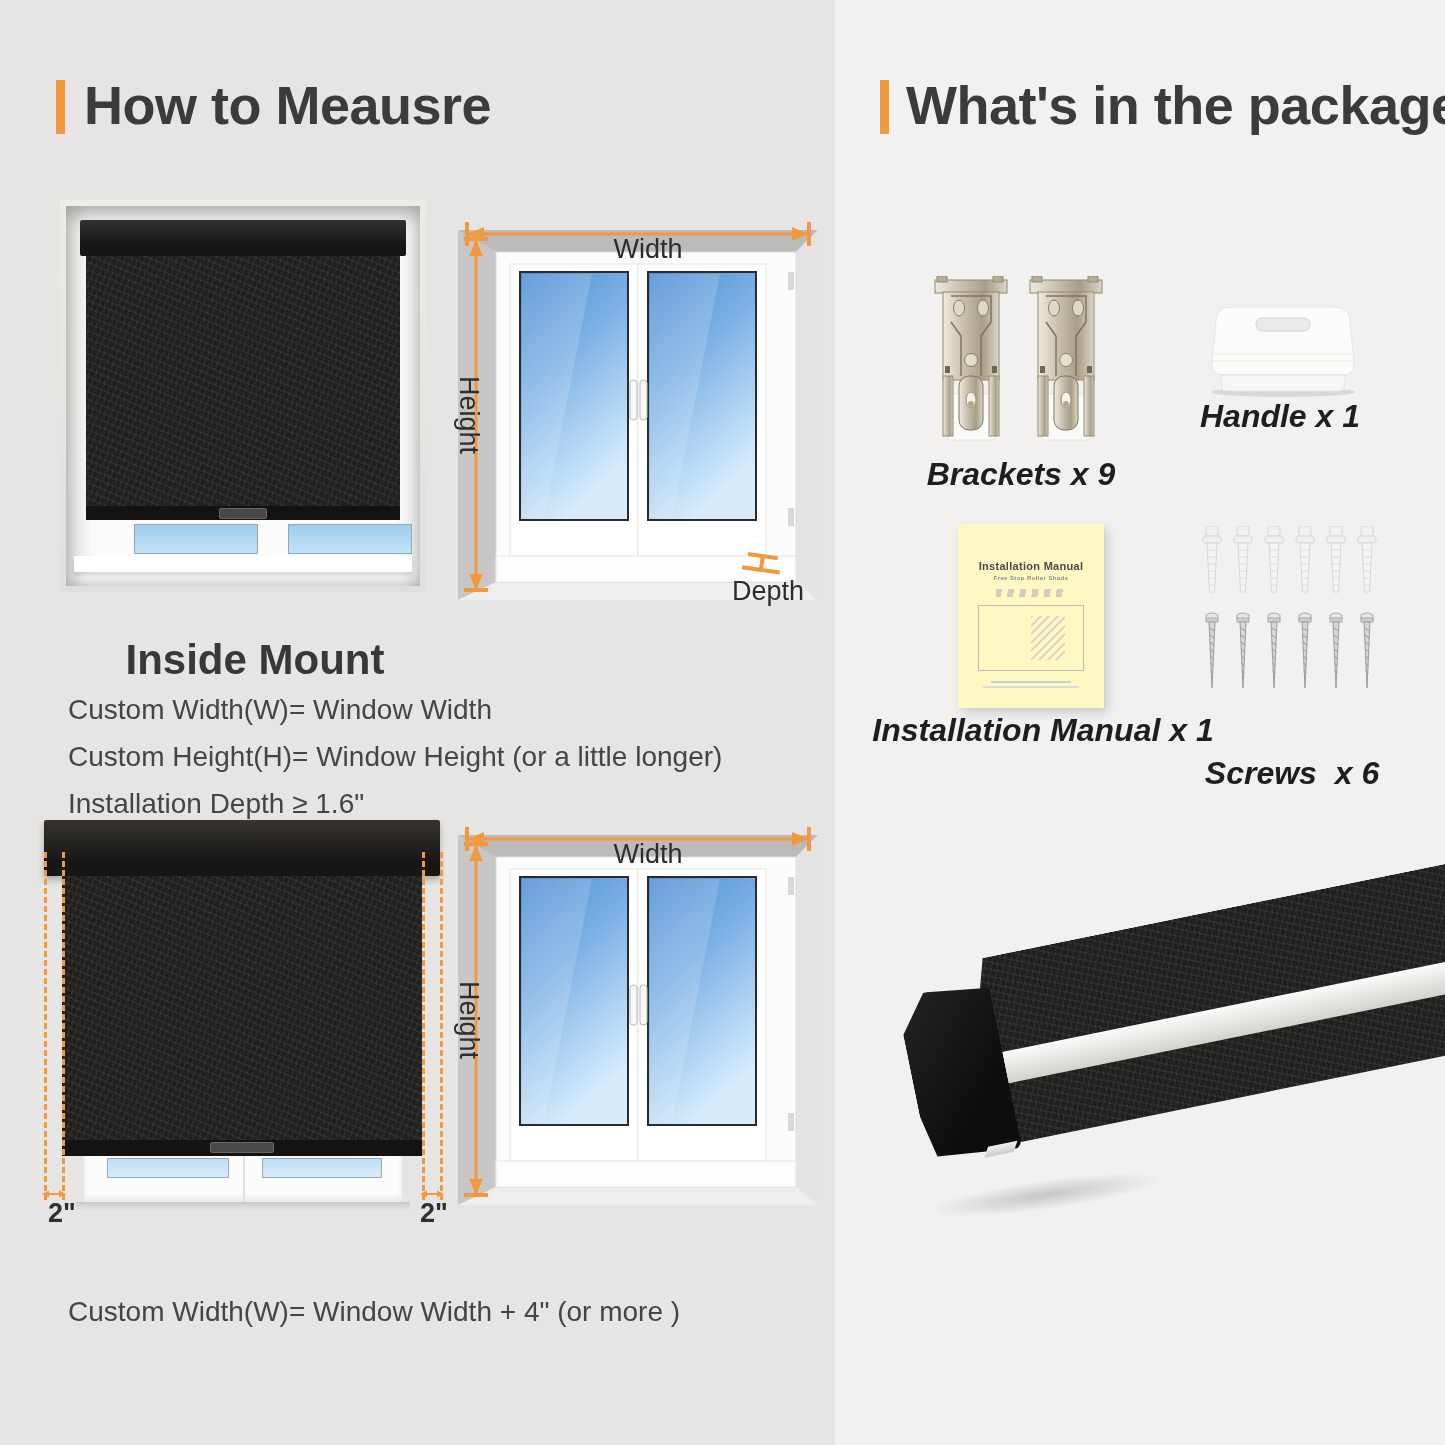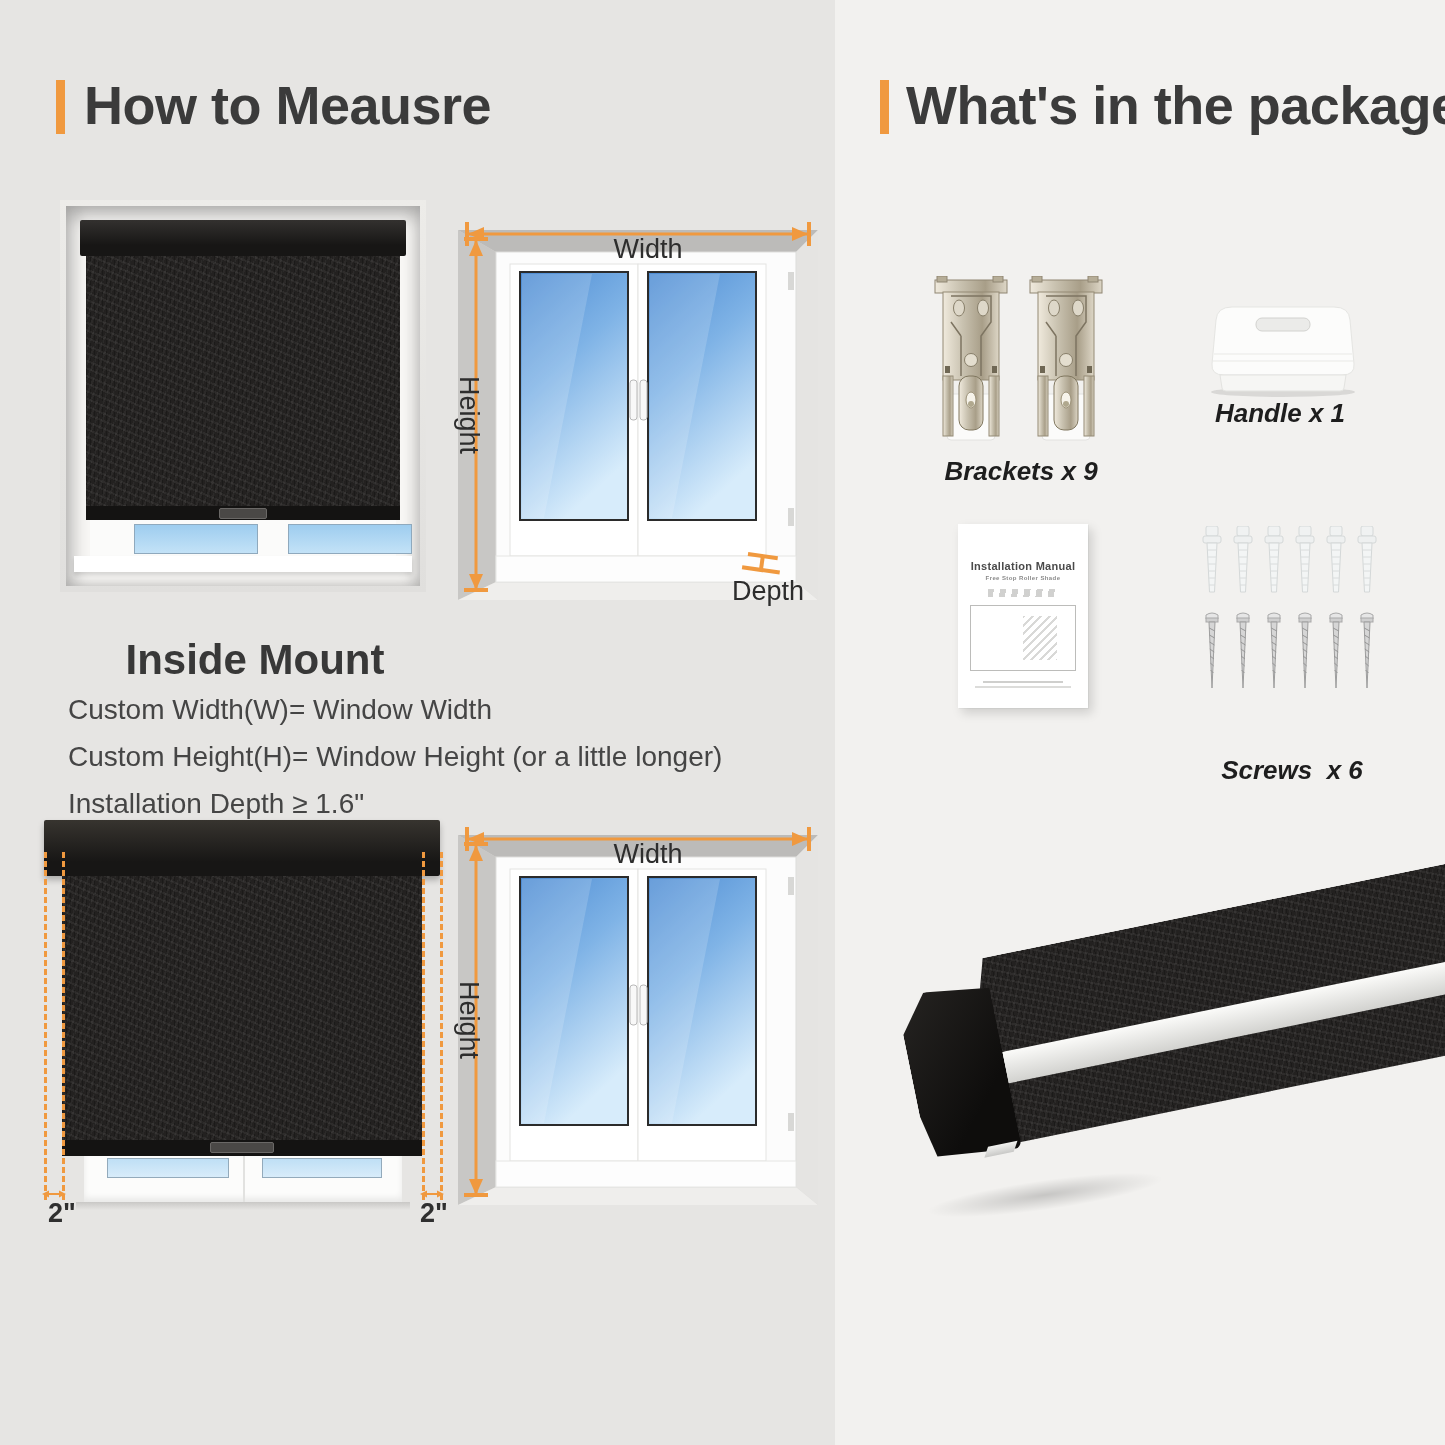--- a/index.html
+++ b/index.html
@@ -42,22 +42,22 @@
   .f2-fabric{position:absolute;left:24px;top:78px;width:360px;height:264px;}
   .f2-bottombar{position:absolute;left:24px;top:342px;width:360px;height:16px;background:#141312;}
   .dash-line{position:absolute;top:54px;height:348px;width:0;border-left:3px dashed #F0993F;}
   .overhang-label{position:absolute;top:400px;font-size:27px;font-weight:700;color:#2f2f2f;text-align:center;width:60px;}
   .oh-arrow{position:absolute;top:390px;}
 
   
   .diag text{font-family:"Liberation Sans",sans-serif;font-size:27px;fill:#2d2d2d;}
 
   
-  .item-label{position:absolute;transform:translateX(-50%);font-size:26px;font-weight:700;font-style:italic;color:#1e1e1e;white-space:pre;}
-  .manual{left:958px;top:524px;width:130px;height:184px;background:#ffffff;
+  .item-label{position:absolute;transform:translateX(-50%);font-size:32px;font-weight:700;font-style:italic;color:#1e1e1e;white-space:pre;}
+  .manual{left:958px;top:524px;width:146px;height:184px;background:#fef9c3;
     box-shadow:4px 5px 10px rgba(0,0,0,.15), 1px 1px 0 #e9e9e7;}
   .manual-title{margin-top:36px;text-align:center;font-size:11px;font-weight:700;color:#4a4a4a;letter-spacing:0.3px;}
   .manual-sub{margin-top:3px;text-align:center;font-size:6px;font-weight:700;color:#8a8a8a;letter-spacing:0.4px;}
   .manual-scribble{margin:8px auto 0;width:70px;height:8px;background:
     repeating-linear-gradient(100deg,#bdbdbb 0 6px, transparent 6px 12px);opacity:.7;}
   .manual-box{margin:8px auto 0;width:104px;height:64px;border:1px solid #bcbcba;position:relative;}
   .manual-box::after{content:"";position:absolute;left:52px;top:10px;width:34px;height:44px;
     background:repeating-linear-gradient(135deg,#cfcfcd 0 2px, transparent 2px 6px);opacity:.8;}
   .manual-foot{margin:10px auto 0;width:80px;height:2px;background:#cfcfcd;}
   .manual-foot2{margin:3px auto 0;width:96px;height:2px;background:#dcdcda;}
@@ -220,20 +220,21 @@
     <g stroke="#F0993F" stroke-width="3" fill="#F0993F">
       <line x1="24" y1="30" x2="24" y2="380"></line>
       <rect x="12" y="27" width="24" height="4" stroke="none"></rect>
       <rect x="12" y="378" width="24" height="4" stroke="none"></rect>
       <polygon points="24,30 17,46 31,46" stroke="none"></polygon>
       <polygon points="24,380 17,364 31,364" stroke="none"></polygon>
     </g>
     <text transform="translate(8,205) rotate(90)" text-anchor="middle">Height</text>
   </svg>
 
+  <div class="body-line" style="left:68px;top:1296px;">Custom Width(W)= Window Width + 4" (or more )</div>
 
   <div class="accent-bar" style="left:880px;top:80px;"></div>
   <div class="sec-title" style="left:906px;top:74px;">What's in the package</div>
 
   <svg class="abs" style="left:933px;top:276px;" width="76" height="172" viewBox="0 0 76 172">
     <defs>
       <linearGradient id="metalA" x1="0" y1="0" x2="1" y2="0">
         <stop offset="0" stop-color="#f0eadd"></stop>
           <stop offset="0.35" stop-color="#c9c2b0"></stop>
           <stop offset="0.7" stop-color="#a89e88"></stop>
@@ -295,20 +296,21 @@
   <div class="item-label" style="left:1280px;top:398px;">Handle x 1</div>
 
   <div class="abs manual">
     <div class="manual-title">Installation Manual</div>
     <div class="manual-sub">Free  Stop Roller  Shade</div>
     <div class="manual-scribble"></div>
     <div class="manual-box"></div>
     <div class="manual-foot"></div>
     <div class="manual-foot2"></div>
   </div>
+  <div class="item-label" style="left:1043px;top:712px;">Installation Manual x 1</div>
 
   <svg class="abs" style="left:1202px;top:526px;" width="200" height="166" viewBox="0 0 200 166">
     <defs>
       <g id="anchor">
         <rect x="4" y="0" width="12" height="10" rx="2" fill="#f0f2f2" stroke="#d4d8d8"></rect>
         <rect x="1" y="10" width="18" height="7" rx="2" fill="#eef0f0" stroke="#d4d8d8"></rect>
         <polygon points="5,17 15,17 12.5,66 7.5,66" fill="#f3f5f5" stroke="#d4d8d8"></polygon>
         <path d="M5.4,24 h9.2 M5.8,31 h8.4 M6,38 h8 M6.3,45 h7.4 M6.6,52 h6.8 M6.9,59 h6.2" stroke="#d9dcdc" fill="none"></path>
       </g>
       <g id="screw">

